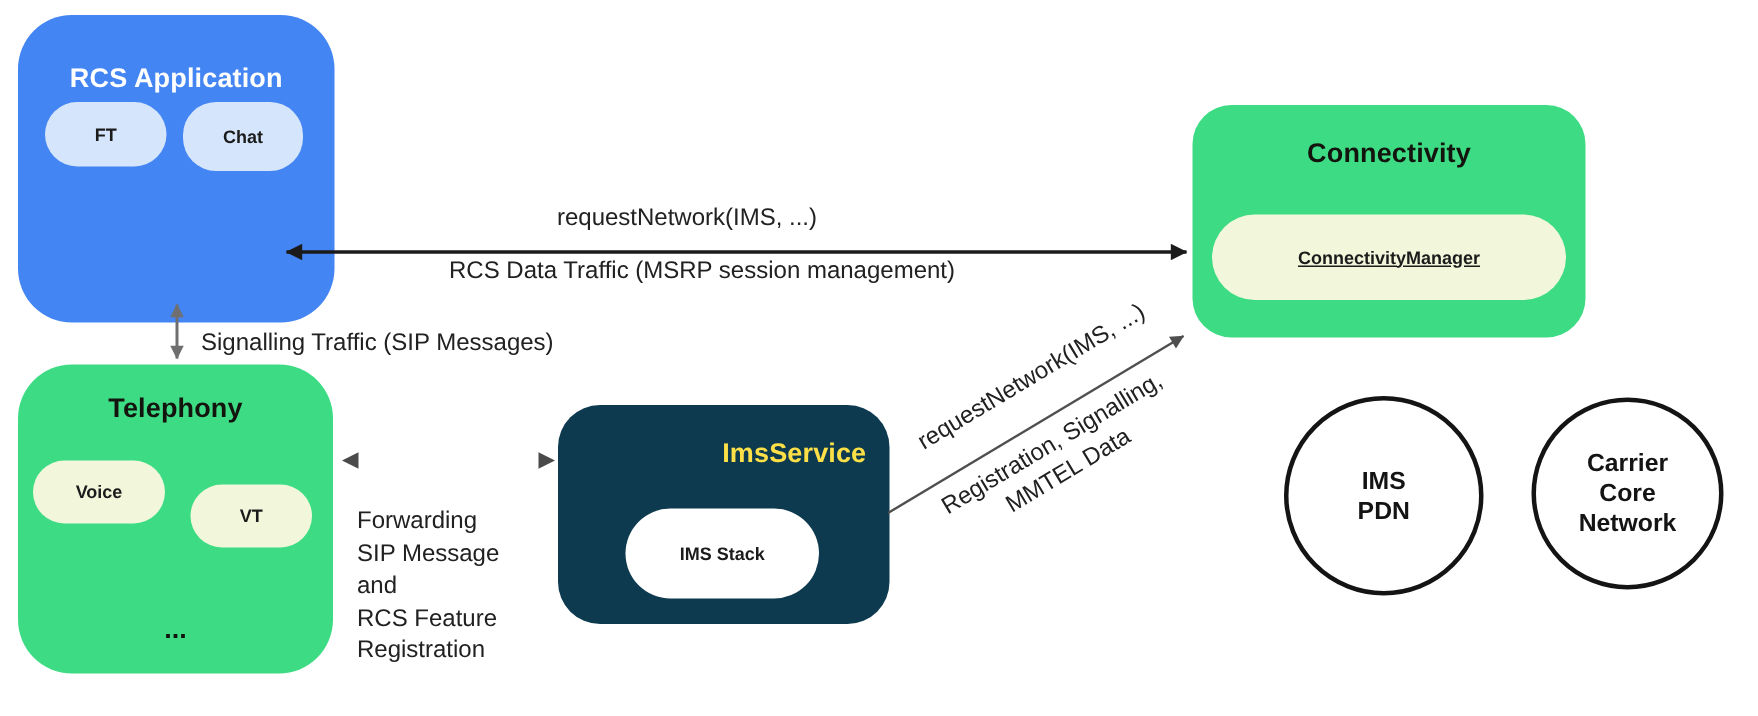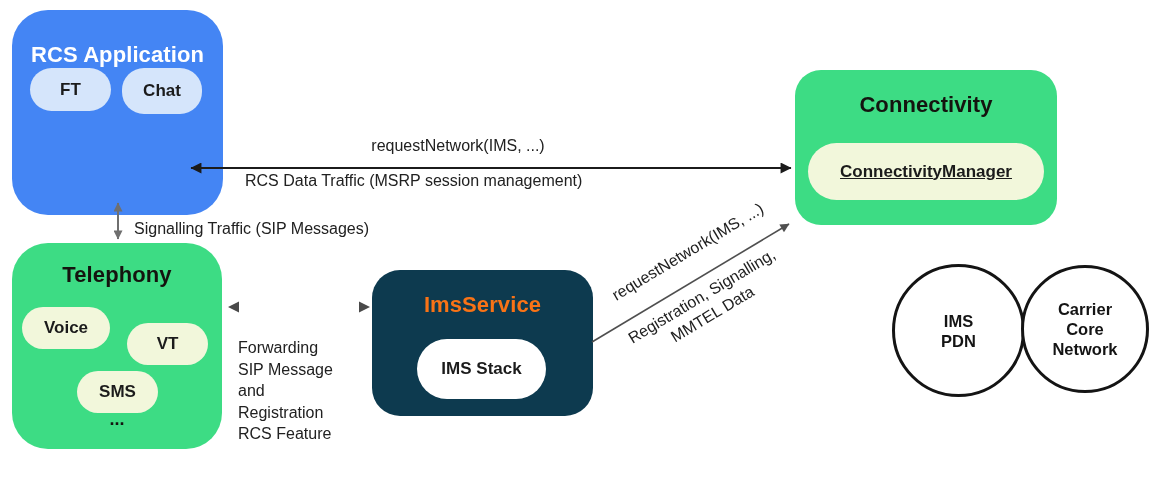--- a/index.html
+++ b/index.html
@@ -1,57 +1,57 @@
 <!DOCTYPE html>
 <html><head>
 <meta charset="utf-8">
 <style>
   html,body{margin:0;padding:0;background:#ffffff;}
   body{font-family:"Liberation Sans","DejaVu Sans",sans-serif;}
   .canvas{position:relative;width:1172px;height:477px;background:#ffffff;overflow:hidden;}
 
   .box{position:absolute;box-sizing:border-box;}
-  .box-title{position:absolute;left:0;width:100%;text-align:center;font-weight:bold;font-size:22px;letter-spacing:.1px;}
+  .box-title{position:absolute;left:0;width:100%;text-align:center;font-weight:bold;font-size:18px;letter-spacing:.1px;}
   .pill{position:absolute;display:flex;align-items:center;justify-content:center;
-        font-weight:bold;font-size:17px;color:#1b1b1b;border-radius:22px;}
+        font-weight:bold;font-size:12px;color:#1b1b1b;border-radius:22px;}
 
   .rcs-app{left:12px;top:10px;width:211px;height:205px;background:#4485f4;border-radius:36px;}
   .rcs-app .box-title{top:32px;color:#ffffff;}
   .pill-blue{background:#d5e5fb;}
   .pill-ft{left:18px;top:58px;width:81px;height:43px;}
   .pill-chat{left:110px;top:58px;width:80px;height:46px;}
   .pill-rcs-stack{left:38px;top:127px;width:137px;height:61px;border-radius:31px;}
 
   .telephony{left:12px;top:243px;width:210px;height:206px;background:#3ddc84;border-radius:36px;}
   .telephony .box-title{top:19px;color:#14140f;}
   .pill-cream{background:#f2f7db;}
   .pill-voice{left:10px;top:64px;width:88px;height:42px;}
   .pill-vt{left:115px;top:80px;width:81px;height:42px;}
   .pill-sms{left:65px;top:128px;width:81px;height:42px;}
   .telephony-ellipsis{position:absolute;left:0;top:166px;width:100%;text-align:center;
         font-weight:bold;font-size:18px;color:#14140f;}
 
   .ims-service{left:372px;top:270px;width:221px;height:146px;background:#0d3a4f;border-radius:28px;}
-  .ims-service .box-title{top:22px;color:#f97316;}
+  .ims-service .box-title{top:22px;color:#fde047;padding-left:47px;}
   .pill-white{background:#ffffff;}
   .pill-ims-stack{left:45px;top:69px;width:129px;height:60px;border-radius:30px;}
 
   .connectivity{left:795px;top:70px;width:262px;height:155px;background:#3ddc84;border-radius:26px;}
   .connectivity .box-title{top:22px;color:#14140f;}
   .pill-conn-mgr{left:13px;top:73px;width:236px;height:57px;border-radius:29px;text-decoration:underline;}
 
   .net-circle{position:absolute;border:3px solid #141414;border-radius:50%;background:#ffffff;
         display:flex;flex-direction:column;align-items:center;justify-content:center;
         font-weight:bold;font-size:16.5px;color:#141414;line-height:20px;text-align:center;}
-  .circle-ims-pdn{left:892px;top:264px;width:127px;height:127px;}
+  .circle-ims-pdn{left:856px;top:264px;width:127px;height:127px;}
   .circle-carrier{left:1021px;top:265px;width:122px;height:122px;}
 
   .edge-label{position:absolute;font-size:16px;color:#212121;white-space:nowrap;}
   .lbl-req-net-h{left:308px;top:137px;width:300px;text-align:center;}
-  .lbl-rcs-data{left:245px;top:172px;width:400px;text-align:left;}
+  .lbl-rcs-data{left:268px;top:172px;width:400px;text-align:center;}
   .lbl-signalling{left:134px;top:220px;}
   .lbl-sip-block{left:238px;top:337px;line-height:21.6px;white-space:normal;width:130px;}
   .lbl-sip-block span{display:block;}
   .lbl-diag-req{left:582px;top:243px;width:212px;text-align:center;transform:rotate(-31deg);}
   .lbl-diag-reg{left:602px;top:284px;width:210px;text-align:center;line-height:21px;transform:rotate(-31deg);white-space:normal;}
   .lbl-diag-reg span{display:block;}
 
   .arrow-layer{position:absolute;left:0;top:0;width:1172px;height:477px;pointer-events:none;}
 </style>
 </head>
@@ -62,21 +62,20 @@
   <div class="box rcs-app">
     <div class="box-title">RCS Application</div>
     <div class="pill pill-blue pill-ft">FT</div>
     <div class="pill pill-blue pill-chat">Chat</div>
   </div>
 
   <div class="box telephony">
     <div class="box-title">Telephony</div>
     <div class="pill pill-cream pill-voice">Voice</div>
     <div class="pill pill-cream pill-vt">VT</div>
-    <div class="pill pill-cream pill-sms">SMS</div>
     <div class="telephony-ellipsis">...</div>
   </div>
 
   <div class="box ims-service">
     <div class="box-title">ImsService</div>
     <div class="pill pill-white pill-ims-stack">IMS Stack</div>
   </div>
 
   <div class="box connectivity">
     <div class="box-title">Connectivity</div>
@@ -113,22 +112,22 @@
   </svg>
 
   <div class="edge-label lbl-req-net-h">requestNetwork(IMS, ...)</div>
   <div class="edge-label lbl-rcs-data">RCS Data Traffic (MSRP session management)</div>
   <div class="edge-label lbl-signalling">Signalling Traffic (SIP Messages)</div>
 
   <div class="edge-label lbl-sip-block">
     <span>Forwarding</span>
     <span>SIP Message</span>
     <span>and</span>
+    <span>RCS Feature</span>
     <span>Registration</span>
-    <span>RCS Feature</span>
   </div>
 
   <div class="edge-label lbl-diag-req">requestNetwork(IMS, ...)</div>
   <div class="edge-label lbl-diag-reg">
     <span>Registration, Signalling,</span>
     <span>MMTEL Data</span>
   </div>
 
 </div>
 

